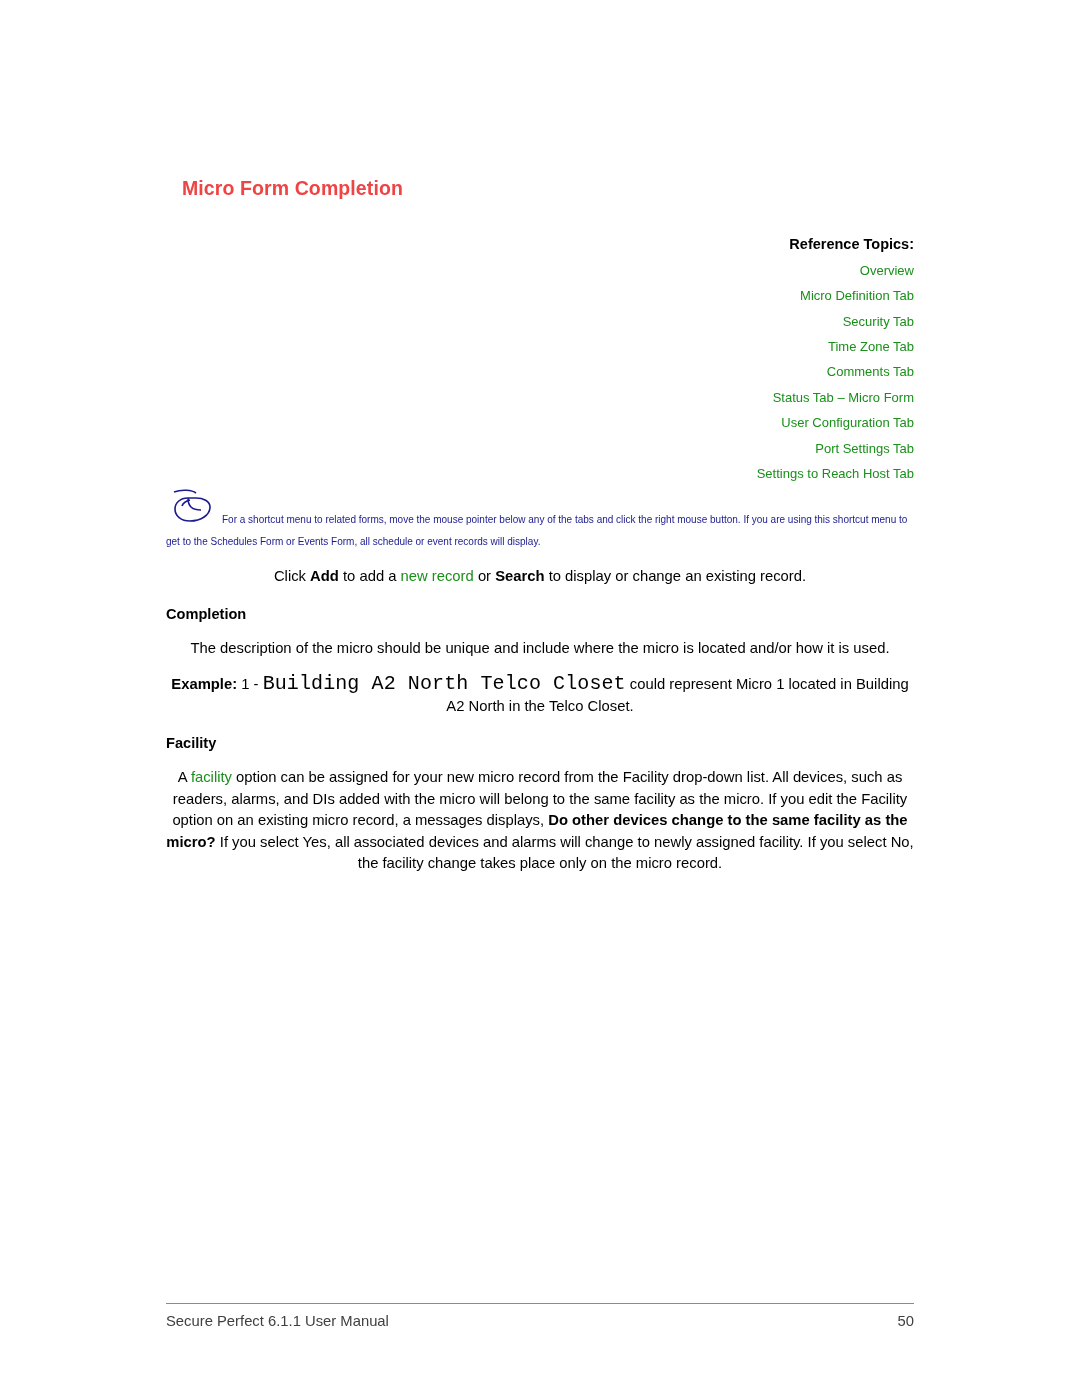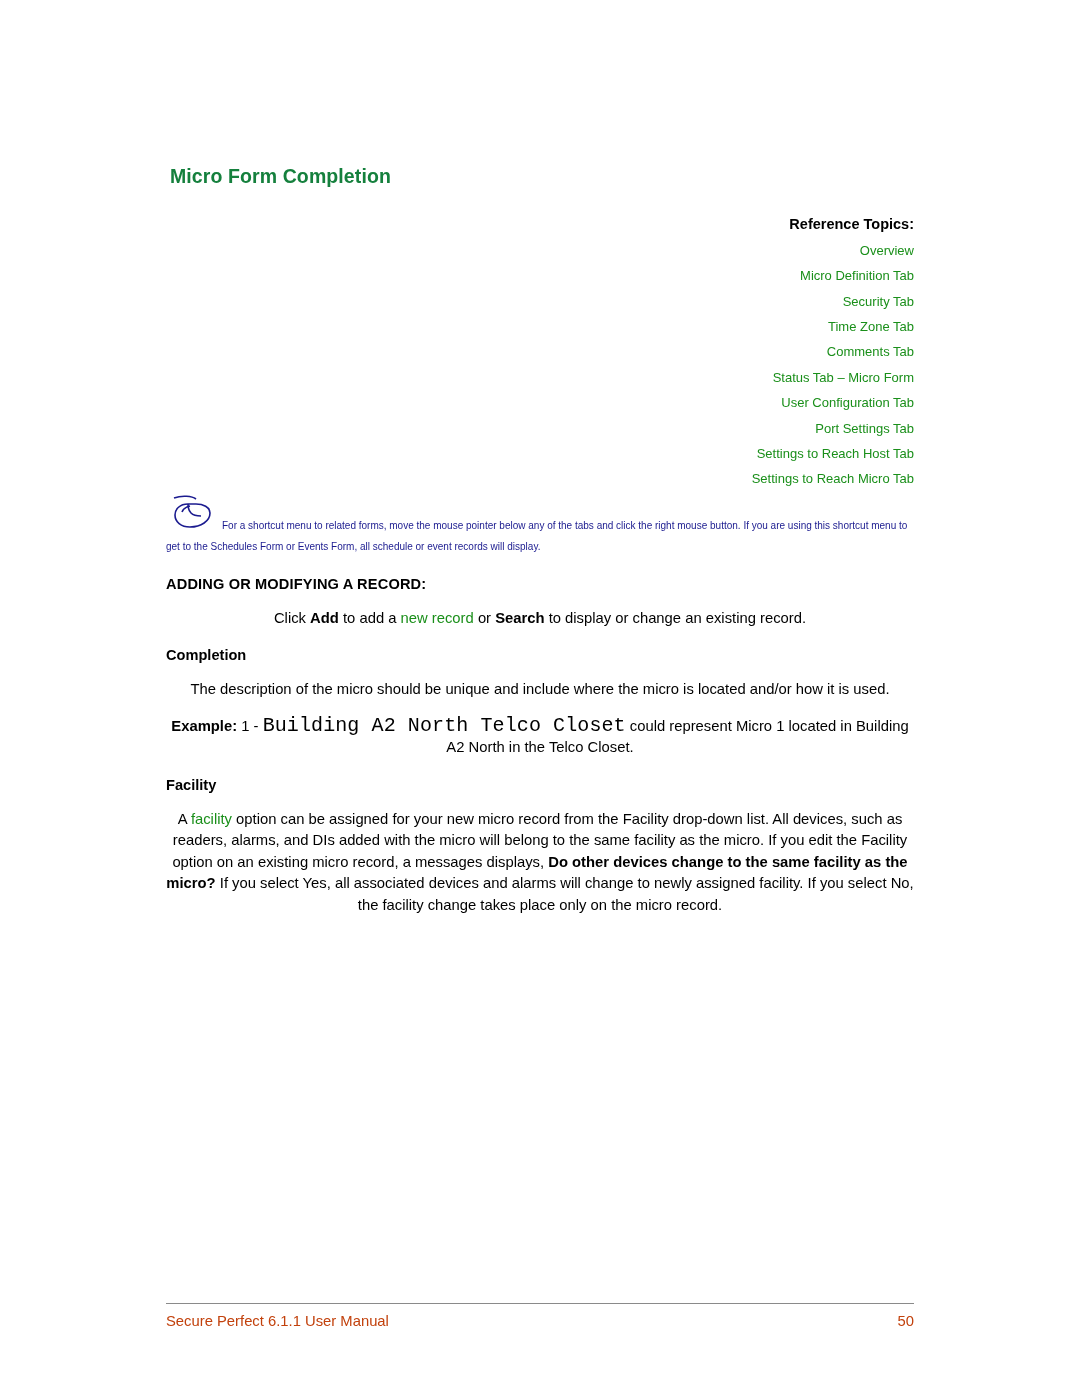--- a/index.html
+++ b/index.html
@@ -25,32 +25,32 @@
   }
   .content {
     position: absolute;
     left: 166px;
     top: 0;
     width: 748px;
   }
 
   
   .page-title {
-    color: #15803d;
+    color: #ef4444;
     font-size: 19.5px;
     font-weight: bold;
     letter-spacing: 0.1px;
-    margin: 4px;
+    margin: 16px;
     padding-top: 161px;
     line-height: 1.2;
   }
 
   
   .ref-block {
-    margin-top: 24px;
+    margin-top: 32px;
     text-align: right;
     line-height: 25.4px;
   }
   .ref-heading {
     font-size: 14.5px;
     font-weight: bold;
     color: #000000;
     display: block;
   }
   .ref-link {
@@ -119,21 +119,21 @@
     border-top: 1.4px solid #8a8a8a;
     margin: 0;
     width: 748px;
   }
   .footer-row {
     display: flex;
     justify-content: space-between;
     align-items: baseline;
     margin-top: 9px;
     font-size: 14.8px;
-    color: #c2410c;
+    color: #404040;
   }
 </style>
 </head>
 <body>
 
 <div class="page">
   <div class="content">
 
     <h1 class="page-title">Micro Form Completion</h1>
 
@@ -141,33 +141,31 @@
       <span class="ref-heading">Reference Topics:</span>
       <a class="ref-link" href="#">Overview</a>
       <a class="ref-link" href="#">Micro Definition Tab</a>
       <a class="ref-link" href="#">Security Tab</a>
       <a class="ref-link" href="#">Time Zone Tab</a>
       <a class="ref-link" href="#">Comments Tab</a>
       <a class="ref-link" href="#">Status Tab – Micro Form</a>
       <a class="ref-link" href="#">User Configuration Tab</a>
       <a class="ref-link" href="#">Port Settings Tab</a>
       <a class="ref-link" href="#">Settings to Reach Host Tab</a>
-      <a class="ref-link" href="#">Settings to Reach Micro Tab</a>
     </div>
 
     <p class="note"><span class="mouse-icon"><svg width="60" height="40" viewBox="0 0 60 40" xmlns="http://www.w3.org/2000/svg">
             <g fill="none" stroke="#1b1b8f" stroke-width="1.6">
               <path d="M8 4 C16 1 26 2 30 5"></path>
               <path d="M22 10 C14 10 9 15 9 21 C9 28 15 33 24 33 C35 33 44 27 44 19 C44 13 37 10 30 10 Z" fill="#ffffff"></path>
               <path d="M22 10 C22 14 23 17 25 19 C27 21 31 22 35 22"></path>
               <path d="M24 12 C20 13 17 15 16 18"></path>
             </g>
           </svg></span><span>For a shortcut menu to related forms, move the mouse pointer below any of the tabs and click the right mouse button. If you are using this shortcut menu to get to the Schedules Form or Events Form, all schedule or event records will display.</span></p>
 
-    <div class="sec-head caps">ADDING OR MODIFYING A RECORD:</div>
 
     <p class="body"><span>Click </span><b>Add</b><span> to add a </span><a class="glink" href="#">new record</a><span> or </span><b>Search</b><span> to display or change an existing record.</span></p>
 
     <div class="sec-head">Completion</div>
 
     <p class="body">The description of the micro should be unique and include where the micro is located and/or how it is used.</p>
 
     <p class="body"><b>Example:</b><span> 1 - </span><span class="mono">Building A2 North Telco Closet</span><span> could represent Micro 1 located in Building A2 North in the Telco Closet.</span></p>
 
     <div class="sec-head">Facility</div>

